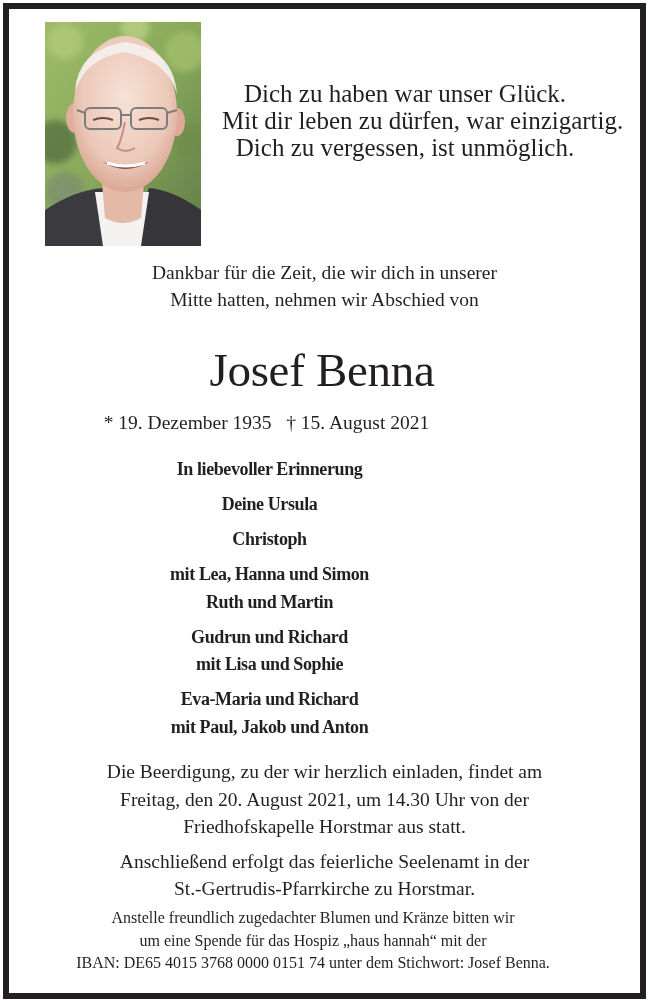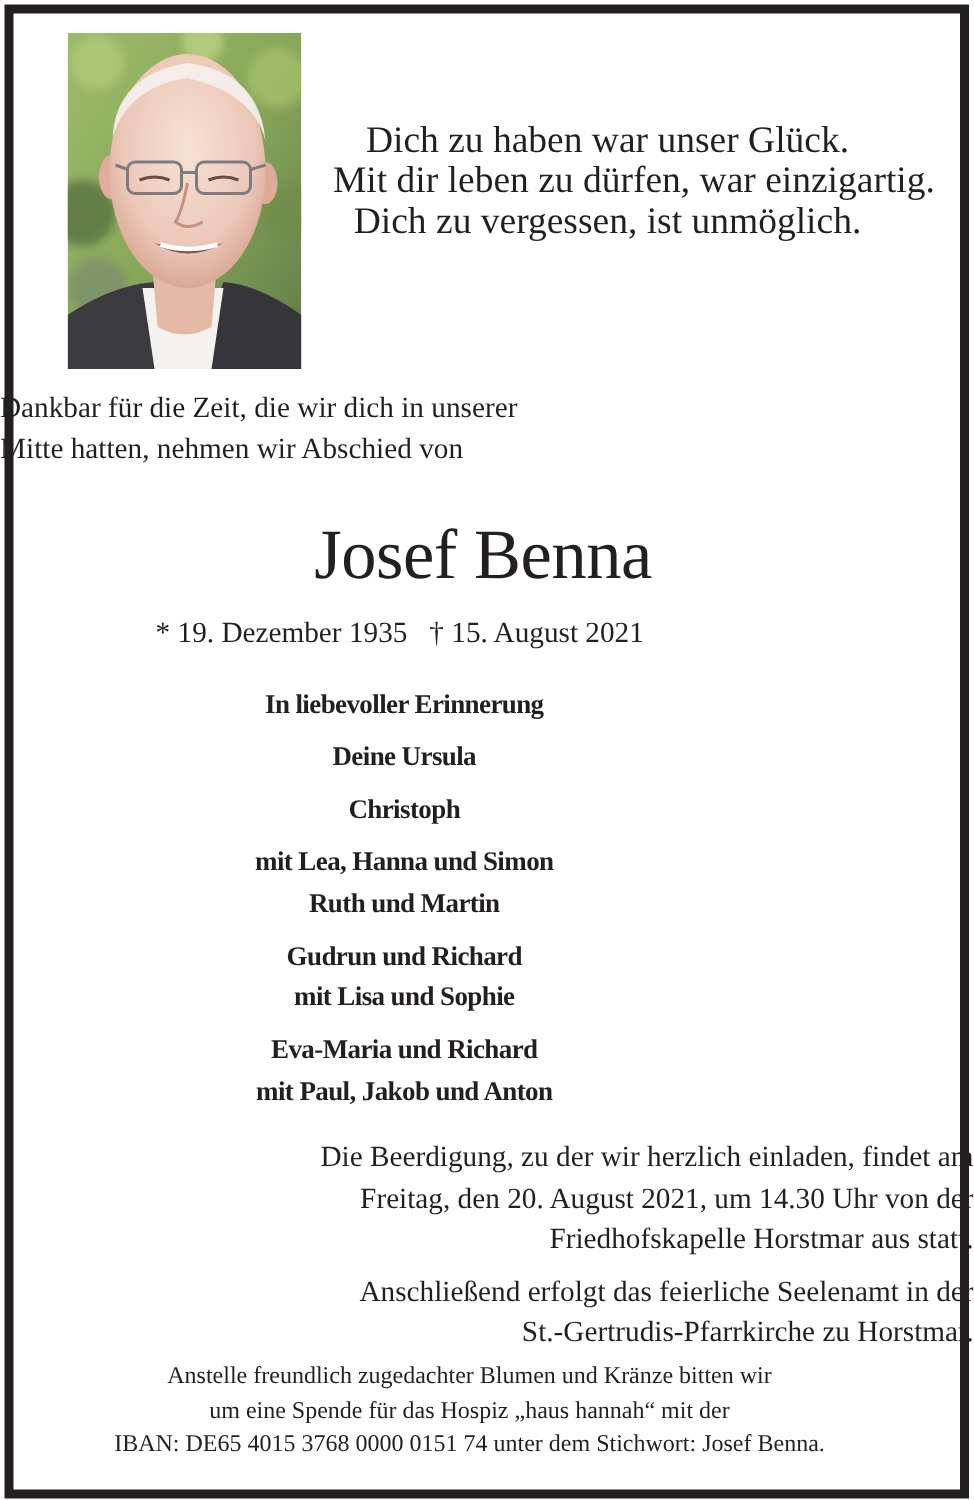--- a/index.html
+++ b/index.html
@@ -5,33 +5,33 @@
   html, body { margin: 0; padding: 0; background: #ffffff; }
   body { width: 649px; height: 1000px; position: relative; overflow: hidden;
          font-family: "Liberation Serif", "DejaVu Serif", serif; color: #231f20; }
   .frame { position: absolute; left: 3px; top: 3px; width: 631px; height: 984px;
            border: 6px solid #231f20; background: #fff; }
   .photo { position: absolute; left: 45px; top: 22px; width: 156px; height: 224px; overflow: hidden; }
   .photo svg { display: block; }
   .quote { position: absolute; left: 222px; top: 80px; width: 366px; text-align: center;
            font-size: 25px; line-height: 27px; }
   .quote div { white-space: nowrap; }
-  .intro { position: absolute; left: 0; top: 259px; width: 649px; 
+  .intro { position: absolute; left: 0; top: 259px; width: 649px; text-align: center;
            font-size: 19.5px; line-height: 27px; }
   .name { position: absolute; left: 0; top: 340px; width: 644px; text-align: center;
           font-size: 47px; line-height: 60px; letter-spacing: -0.3px; }
   .dates { position: absolute; left: 0; top: 409px; width: 533px; text-align: center;
            font-size: 19.5px; line-height: 27px; white-space: pre; }
   .family { position: absolute; left: 0; top: 456px; width: 539px; text-align: center;
             font-weight: bold; font-size: 18px; letter-spacing: -0.4px; font-family: Liberation Serif, serif; }
   .family .group { margin-bottom: 7.5px; }
   .family .line { line-height: 27.5px; white-space: nowrap; }
   .funeral { position: absolute; left: 0; top: 758px; width: 649px; text-align: center;
              font-size: 19.5px; line-height: 27.5px; }
-  .funeral .para { margin-bottom: 7px; text-align: right; }
+  .funeral .para { margin-bottom: 7px; }
   .funeral .line { white-space: nowrap; }
   .donation { position: absolute; left: 0; top: 907px; width: 626px; text-align: center;
               font-size: 16px; line-height: 22.5px; }
   .donation .line { white-space: nowrap; }
 </style>
 </head>
 <body>
 
 <div class="frame"></div>
 

